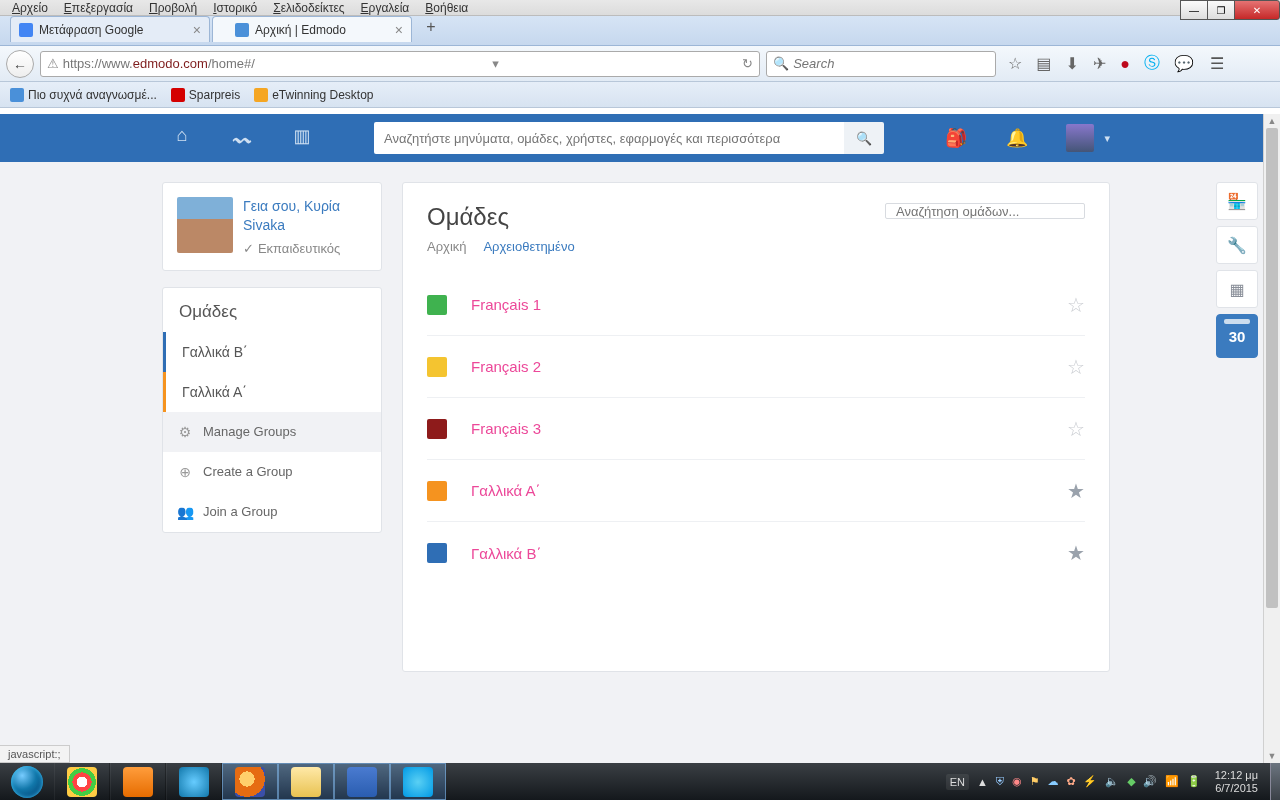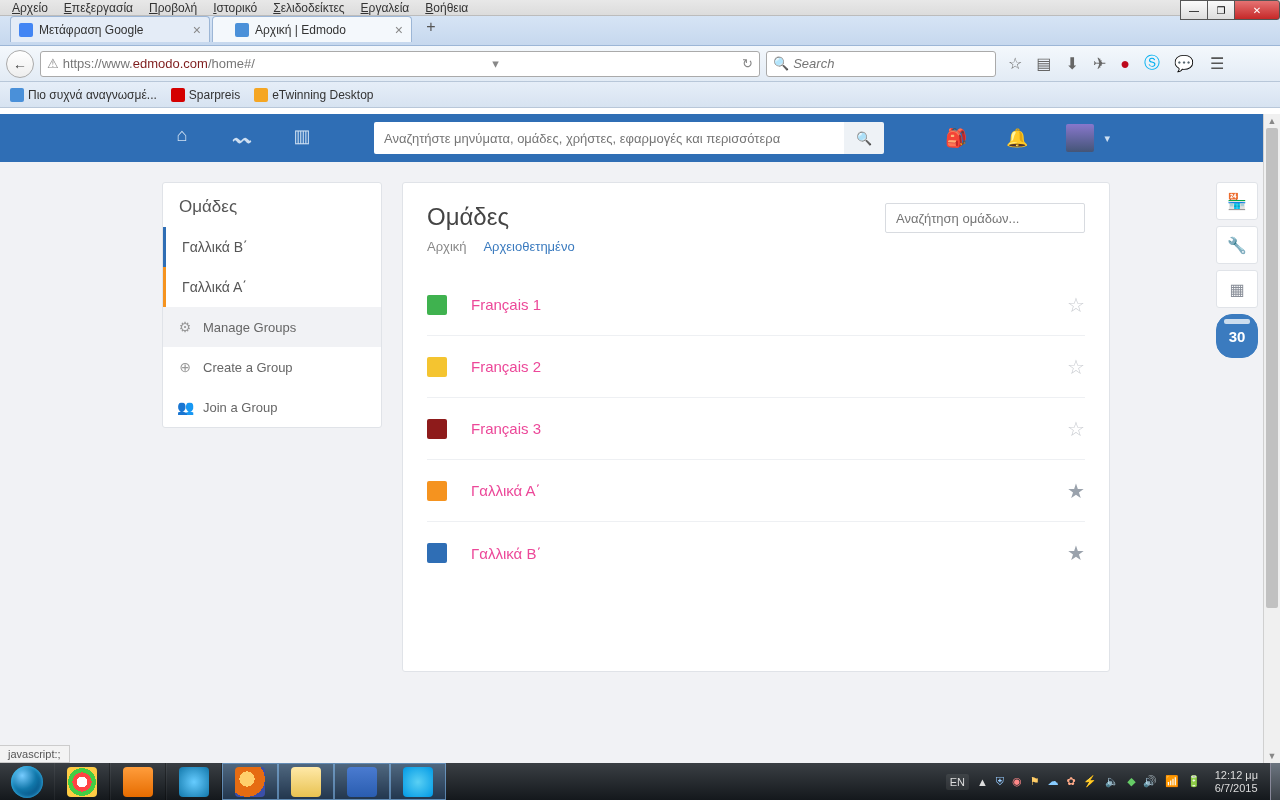--- a/index.html
+++ b/index.html
@@ -77,45 +77,45 @@
 
 .ed-main { flex:1; }
 .ed-main .card { padding:20px 24px 40px; min-height:490px; }
 .mhdr { display:flex; align-items:flex-start; }
 .mhdr h1 { font-size:24px; font-weight:normal; color:#444; }
 .mhdr .tabs { margin-top:8px; font-size:13px; }
 .mhdr .tabs .t { margin-right:14px; }
 .mhdr .tabs .t.active { color:#888; }
 .mhdr .tabs .t.link { color:#3b7bbf; cursor:pointer; }
 .msrch { margin-left:auto; }
-.msrch input { width:200px; height:30px; border:1px solid #d8dbe0; border-radius:2px; padding:0 10px; font-size:13px; color:#999; outline:none;}
+.msrch input { width:200px; height:16px; border:1px solid #d8dbe0; border-radius:2px; padding:0 10px; font-size:13px; color:#999; outline:none;}
 .glist { margin-top:20px; }
 .grow { height:62px; border-bottom:1px solid #eef0f3; display:flex; align-items:center; gap:24px; }
 .grow:last-child { border-bottom:none; }
 .gcolor { width:20px; height:20px; border-radius:2px; }
 .gname { color:#ec4899; font-size:15px; cursor:pointer; }
 .gstar { margin-left:auto; font-size:20px; color:#c9ccd1; cursor:pointer; }
 .gstar.fav { color:#9aa2ac; }
 
 
 .rail { position:absolute; top:68px; right:22px; width:42px; display:flex; flex-direction:column; gap:6px; }
 .rail .rbtn { width:42px; height:38px; background:#fff; border:1px solid #e0e3e8; border-radius:3px; display:flex; align-items:center; justify-content:center; color:#8a8f99; font-size:16px; cursor:pointer;}
-.rail .cal { background:#3b7bbf; color:#fff; border-color:#3b7bbf; font-weight:bold; font-size:15px; border-radius:16px; height:44px; position:relative;}
+.rail .cal { background:#3b7bbf; color:#fff; border-color:#3b7bbf; font-weight:bold; font-size:15px; border-radius:4px; height:44px; position:relative;}
 .rail .cal::before { content:''; position:absolute; top:4px; left:7px; right:7px; height:5px; background:#cde; border-radius:2px;}
 
 
 .taskbar { position:absolute; bottom:0; left:0; right:0; height:37px; background:linear-gradient(#3a3f44, #14181c); display:flex; align-items:center; }
 .start { width:54px; height:37px; display:flex; align-items:center; justify-content:center; }
 .start .orb { width:32px; height:32px; border-radius:50%; background:radial-gradient(circle at 35% 30%, #7cf 0%, #17a 45%, #036 100%); box-shadow:0 0 4px #4cf inset; }
 .tb-btn { width:56px; height:37px; display:flex; align-items:center; justify-content:center; border-left:1px solid rgba(255,255,255,0.05); border-right:1px solid rgba(0,0,0,0.3);}
 .tb-btn.active { background:linear-gradient(rgba(120,180,240,0.35), rgba(60,110,170,0.35)); border:1px solid rgba(140,200,255,0.5);}
 .tb-ic { width:30px; height:30px; border-radius:4px; }
 .tray { margin-left:auto; display:flex; align-items:center; gap:8px; padding-right:8px; color:#ddd; font-size:11px; }
 .tray .lang { background:rgba(255,255,255,0.08); padding:2px 4px; border-radius:2px; font-size:11px;}
-.clock { line-height:1.15; margin-left:6px; margin-right:4px; }
+.clock { text-align:right; line-height:1.15; margin-left:6px; margin-right:4px; }
 .showdt { width:10px; height:37px; background:linear-gradient(#6c7580,#3a4046); border-left:1px solid #889;}
 </style>
 </head>
 <body>
 
 <div class="ff-menubar" id="ff-menubar">
     <span><u>Α</u>ρχείο</span>
     <span><u>Ε</u>πεξεργασία</span>
     <span><u>Π</u>ροβολή</span>
     <span><u>Ι</u>στορικό</span>
@@ -199,20 +199,30 @@
       <span>🎒</span>
       <span>🔔</span>
       <span class="avatar"></span>
       <span class="caret">▾</span>
     </div>
   </div>
 
   <div class="ed-body">
 
     <div class="ed-left">
+      <div class="card profile">
+        <div class="pimg"></div>
+        <div class="ptxt">
+          <div class="name">Γεια σου, Κυρία Sivaka</div>
+          <div class="role">
+              <span>✓</span>
+              <span>Εκπαιδευτικός</span>
+            </div>
+        </div>
+      </div>
 
       <div class="card groups-card">
         <div class="gh">Ομάδες</div>
         <div id="sb-groups">
             <div class="gitem b">Γαλλικά Β΄</div>
             <div class="gitem o">Γαλλικά Α΄</div>
           </div>
         <div class="gaction sel">
             <span class="ic">⚙</span>
             <span>Manage Groups</span>

